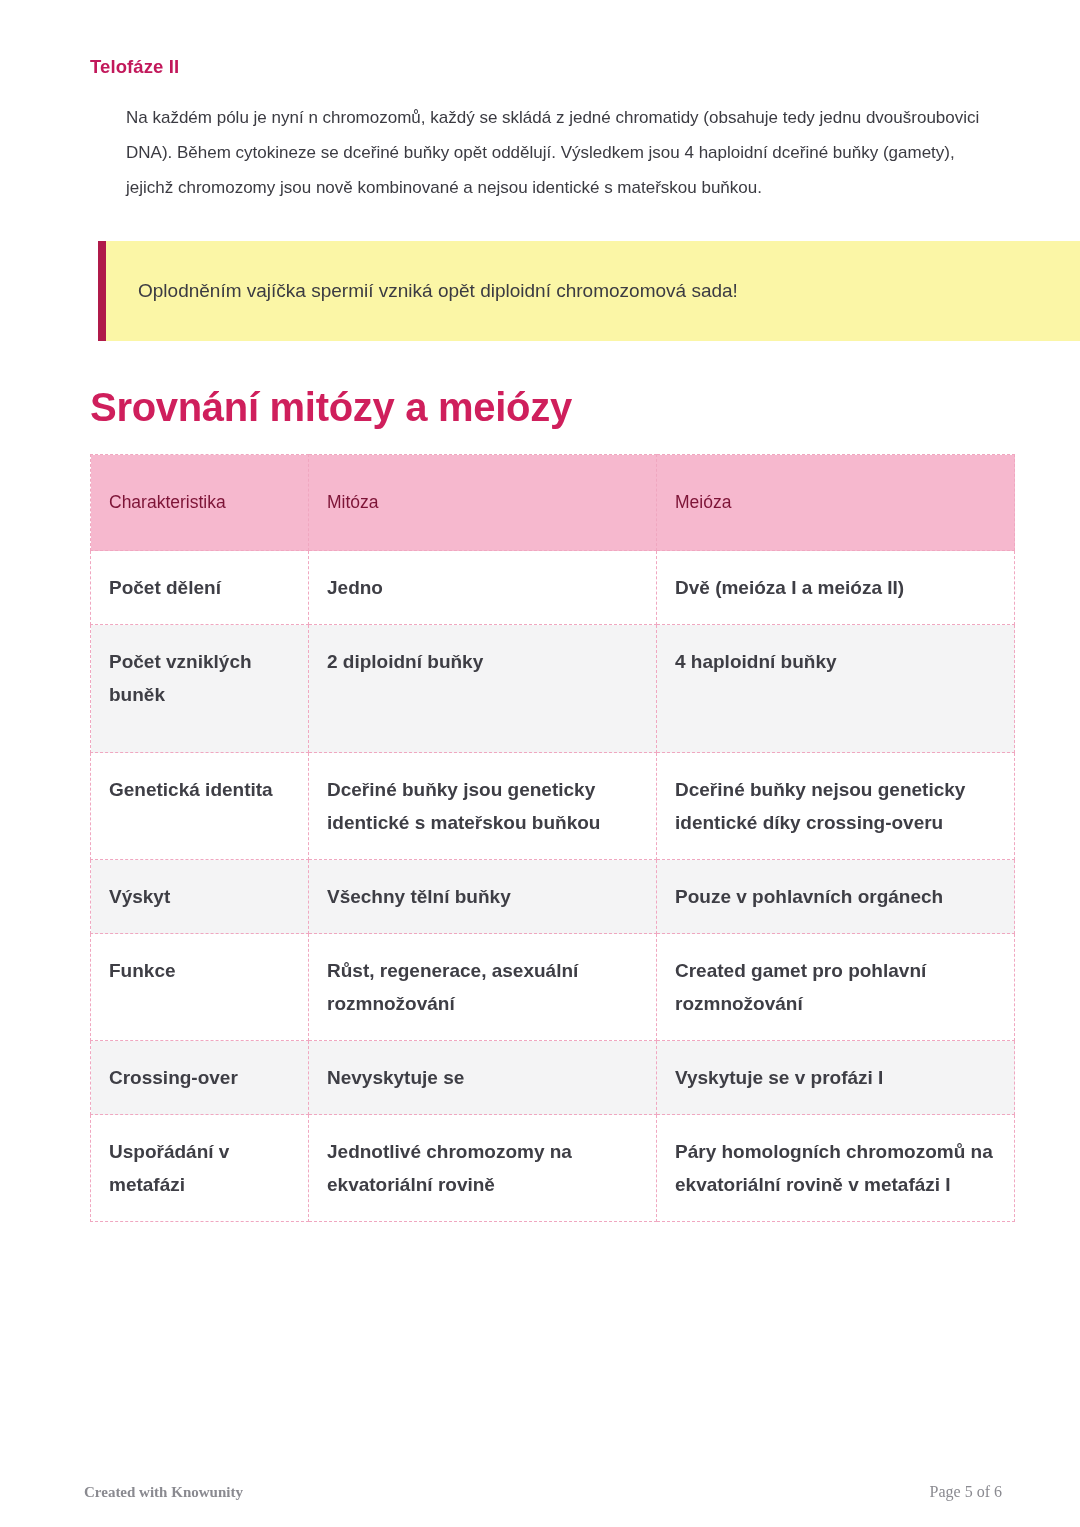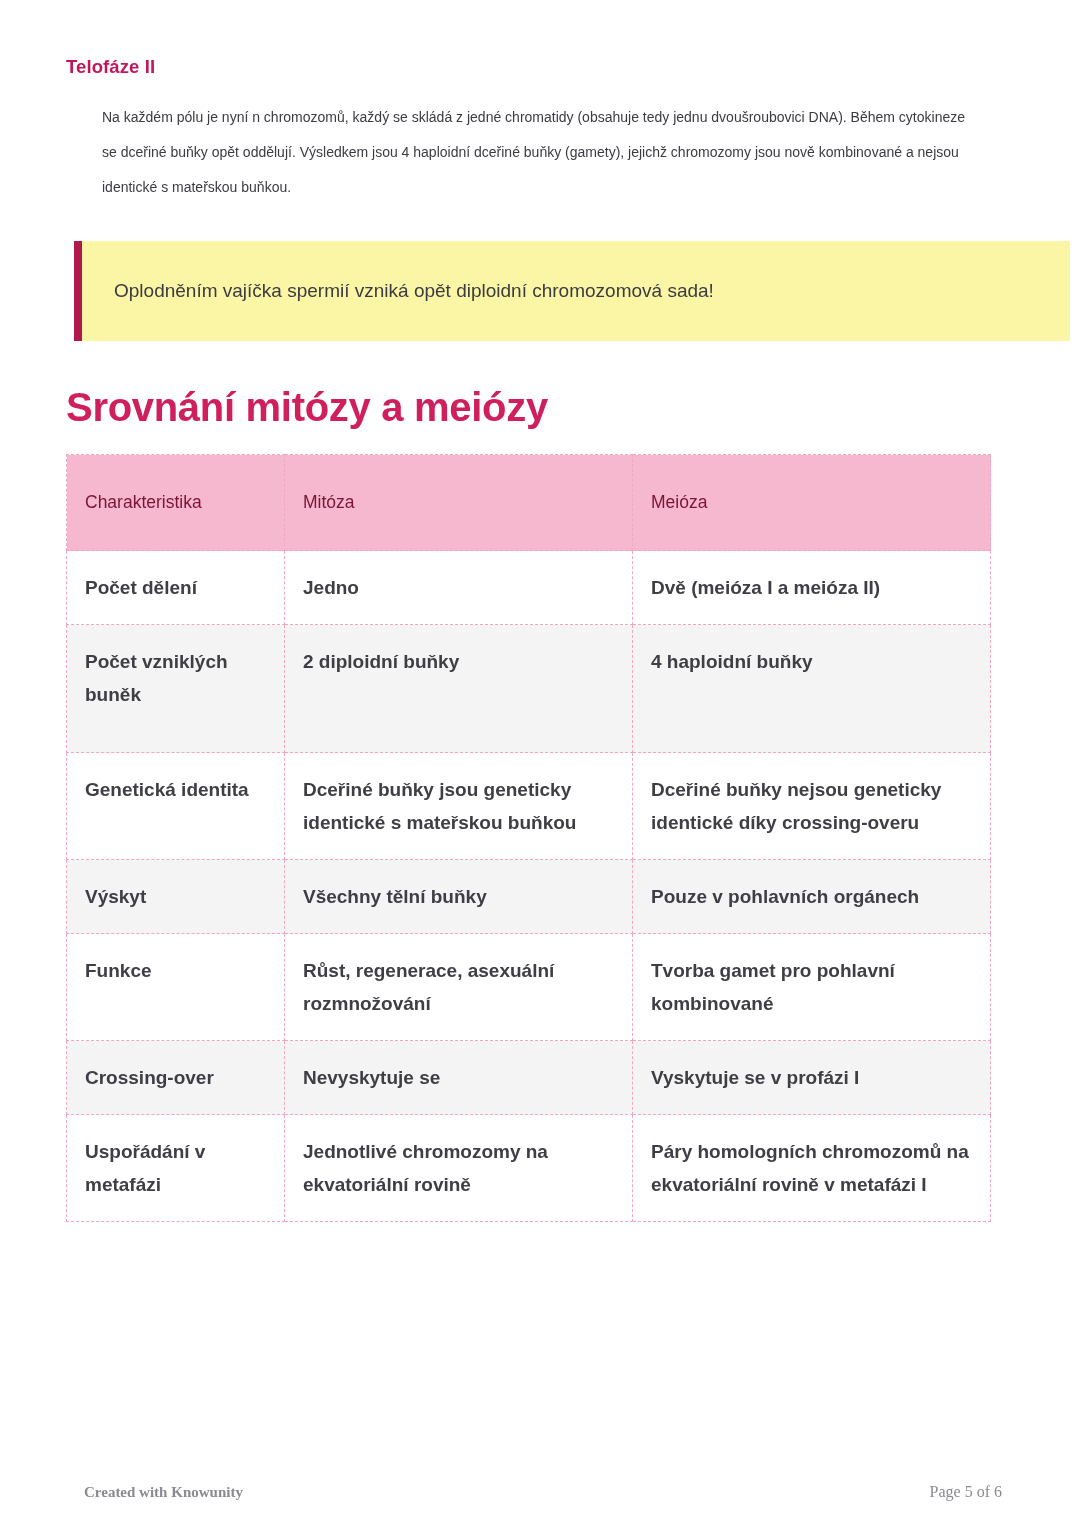--- a/index.html
+++ b/index.html
@@ -13,38 +13,38 @@
     font-family: "Liberation Sans", sans-serif;
     color: #333;
     position: relative;
     overflow: hidden;
   }
   .page {
     width: 1080px;
     height: 1527px;
     position: relative;
     box-sizing: border-box;
-    padding: 0 66px;
+    padding: 0 90px;
   }
 
   
   .sub-heading {
     margin: 0;
     padding-top: 56px;
     font-size: 18.5px;
     font-weight: bold;
     color: #c2185b;
     letter-spacing: 0.1px;
   }
 
   
   .body-text {
     margin: 22px 0 0 36px;
     width: 880px;
-    font-size: 14px;
+    font-size: 17px;
     line-height: 35px;
     color: #3b3b42;
   }
 
   
   .callout {
     margin: 36px 0 0 8px;
     width: 996px;
     min-height: 100px;
     background: #fbf6a6;
@@ -177,21 +177,21 @@
           <td>Dceřiné buňky nejsou geneticky identické díky crossing-overu</td>
         </tr>
         <tr class="alt">
           <td>Výskyt</td>
           <td>Všechny tělní buňky</td>
           <td>Pouze v pohlavních orgánech</td>
         </tr>
         <tr>
           <td>Funkce</td>
           <td>Růst, regenerace, asexuální rozmnožování</td>
-          <td>Tvorba gamet pro pohlavní kombinované</td>
+          <td>Created gamet pro pohlavní rozmnožování</td>
         </tr>
         <tr class="alt">
           <td>Crossing-over</td>
           <td>Nevyskytuje se</td>
           <td>Vyskytuje se v profázi I</td>
         </tr>
         <tr>
           <td>Uspořádání v metafázi</td>
           <td>Jednotlivé chromozomy na ekvatoriální rovině</td>
           <td>Páry homologních chromozomů na ekvatoriální rovině v metafázi I</td>

